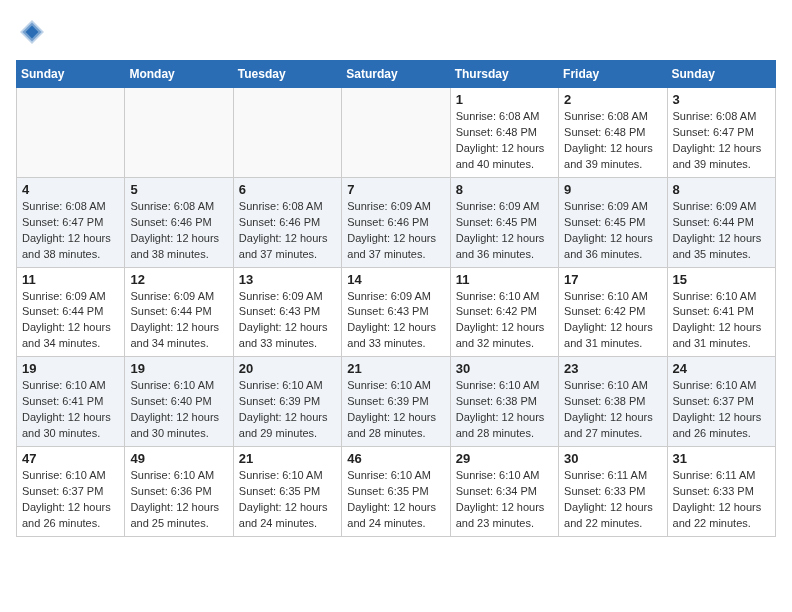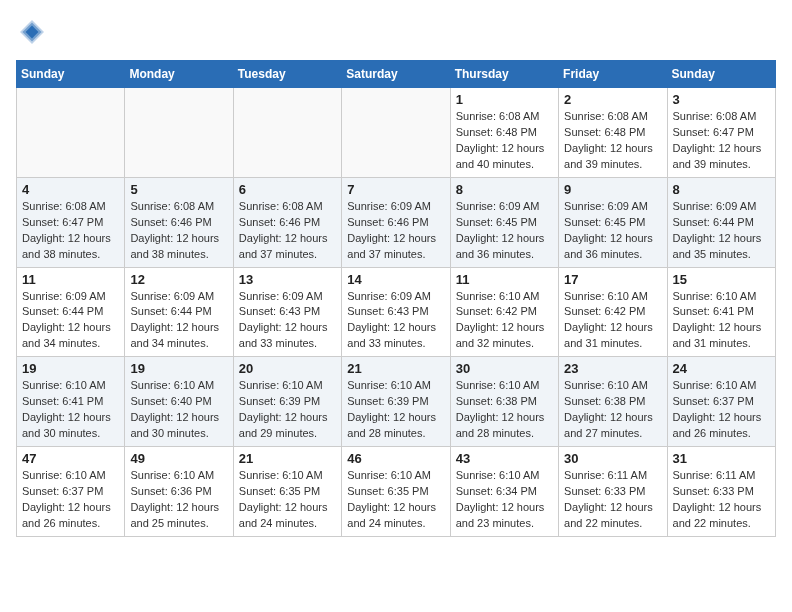--- a/index.html
+++ b/index.html
@@ -330,21 +330,21 @@
 and 24 minutes.</div>
         </td>
         <td>
           <span class="day-number">46</span>
           <div class="day-info" style="white-space: pre-line;">Sunrise: 6:10 AM
 Sunset: 6:35 PM
 Daylight: 12 hours
 and 24 minutes.</div>
         </td>
         <td>
-          <span class="day-number">43</span>
+          <span class="day-number">29</span>
           <div class="day-info" style="white-space: pre-line;">Sunrise: 6:10 AM
 Sunset: 6:34 PM
 Daylight: 12 hours
 and 23 minutes.</div>
         </td>
         <td>
           <span class="day-number">30</span>
           <div class="day-info" style="white-space: pre-line;">Sunrise: 6:11 AM
 Sunset: 6:33 PM
 Daylight: 12 hours

